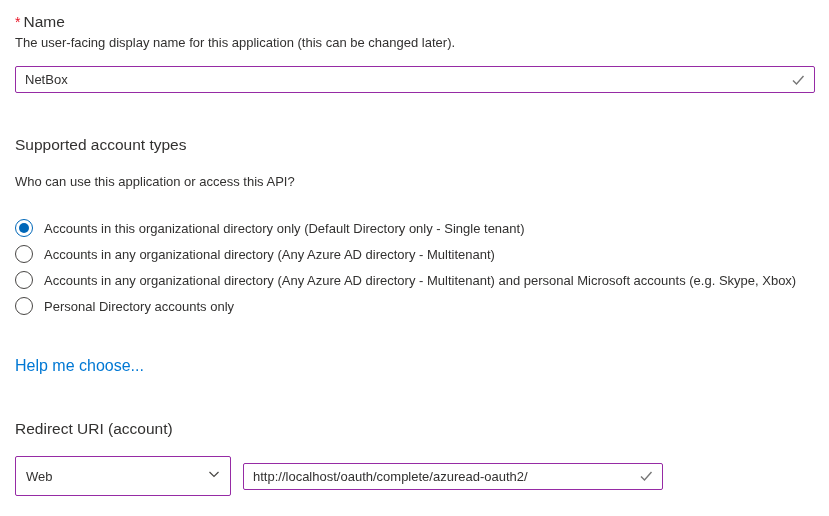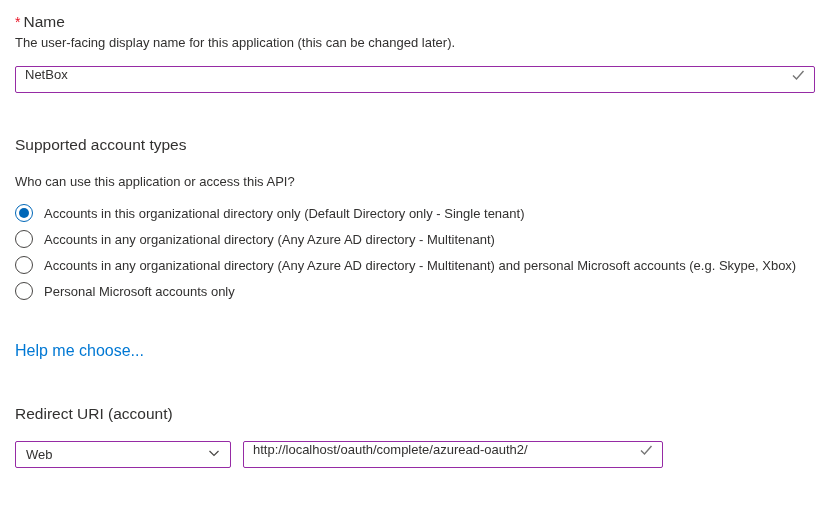--- a/index.html
+++ b/index.html
@@ -29,36 +29,36 @@
   .required-marker { color: #e81123; margin-right: 3px; font-size: 14px; }
   .name-desc { }
   .text-input {
     margin-top: 14px;
     height: 27px;
     width: 800px;
     border: 1px solid #962ba5;
     border-radius: 2px;
     background: #fff;
     display: flex;
-    align-items: flex-start;
+    align-items: center;
     padding: 0 8px 0 9px;
   }
   .text-input .value {
     flex: 1;
     font-size: 13px;
     color: #323130;
     white-space: nowrap;
     overflow: hidden;
   }
   .valid-check svg { display: block; }
 
   
   .account-heading { margin-top: 41px; }
   .who-text { margin-top: 17px; }
-  .radio-group { margin-top: 9px; }
+  .radio-group { margin-top: 24px; }
   .radio-row {
     display: flex;
     align-items: center;
     height: 26px;
     cursor: pointer;
   }
   .radio-circle {
     width: 18px; height: 18px;
     border: 1px solid #484644;
     border-radius: 50%;
@@ -91,21 +91,21 @@
   .redirect-heading { margin-top: 43px; }
   .redirect-desc { margin-top: 13px; max-width: 801px; }
 
   .uri-row {
     margin-top: 17px;
     display: flex;
     align-items: center;
   }
   .select-box {
     width: 216px;
-    height: 27px;
+    height: 40px;
     border: 1px solid #962ba5;
     border-radius: 2px;
     display: flex;
     align-items: center;
     padding: 0 9px 0 10px;
     margin-right: 12px;
     cursor: pointer;
     background: #fff;
   }
   .select-box .value { flex: 1; font-size: 13px; color: #323130; }
@@ -150,21 +150,21 @@
     <div class="radio-row">
       <span class="radio-circle">
           <span class="dot"></span>
         </span>
       <span class="radio-label">Accounts in any organizational directory (Any Azure AD directory - Multitenant) and personal Microsoft accounts (e.g. Skype, Xbox)</span>
     </div>
     <div class="radio-row">
       <span class="radio-circle">
           <span class="dot"></span>
         </span>
-      <span class="radio-label">Personal Microsoft accounts only</span>
+      <span class="radio-label">Personal Directory accounts only</span>
     </div>
   </div>
 
   <a class="help-link">Help me choose...</a>
 
   
   <div class="section-heading redirect-heading">Redirect URI (account)</div>
 
   <div class="uri-row">
     <div class="select-box">

